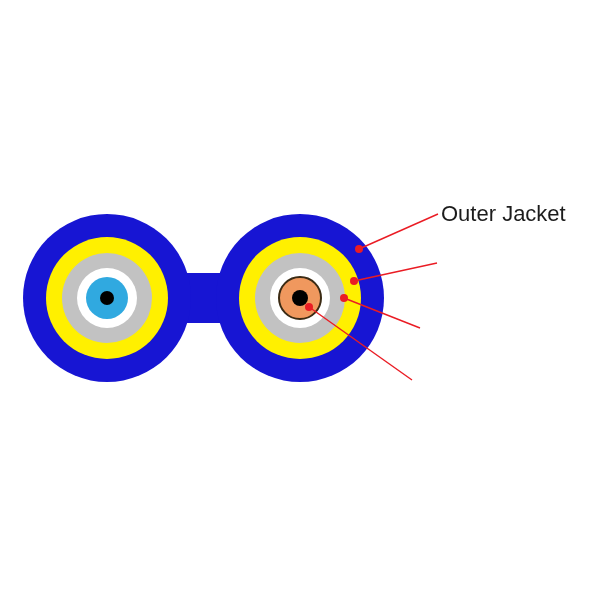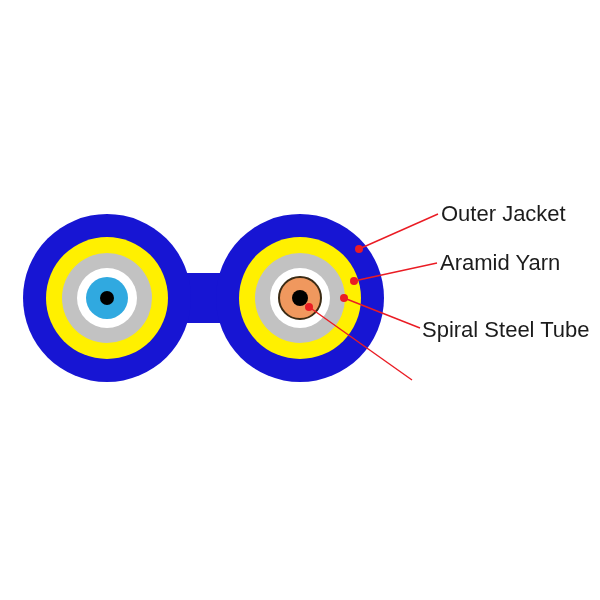--- a/index.html
+++ b/index.html
@@ -69,18 +69,16 @@
 
       <circle cx="359" cy="249" r="4" fill="#EA1C24"></circle>
       <circle cx="354" cy="281" r="4" fill="#EA1C24"></circle>
       <circle cx="344" cy="298" r="4" fill="#EA1C24"></circle>
       <circle cx="309" cy="307" r="4" fill="#EA1C24"></circle>
     </g>
   </svg>
 
   <div class="callout-label" style="left:441px; top:214px;">Outer Jacket</div>
 
-  <div class="callout-label" style="left:440px; top:263px;">Aramid Yarn</div>
 
-  <div class="callout-label" style="left:422px; top:330px;">Spiral Steel Tube</div>
 
 
 </div>
 
 </body></html>

